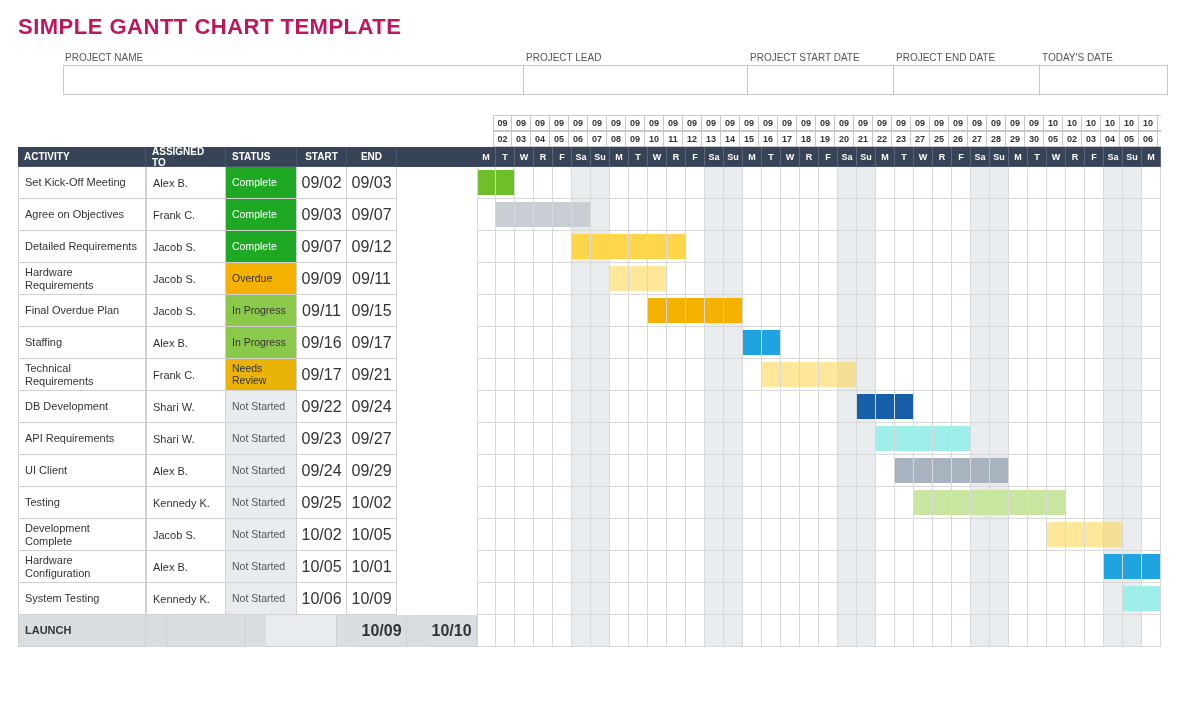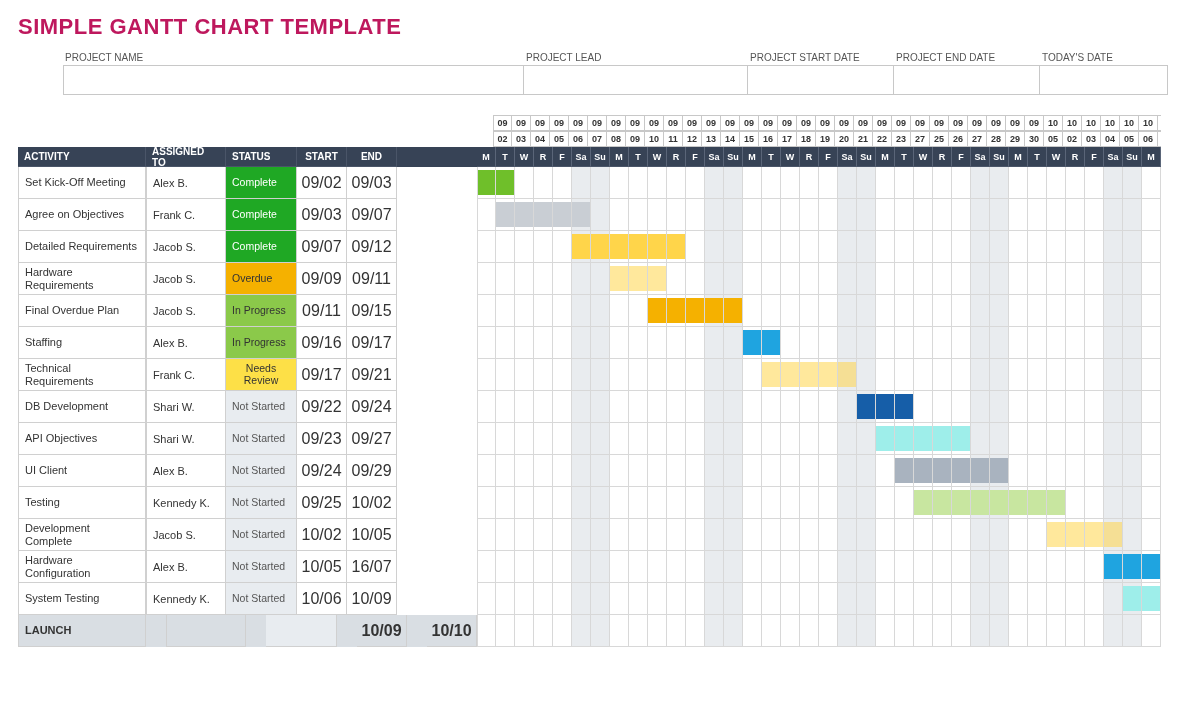--- a/index.html
+++ b/index.html
@@ -95,21 +95,21 @@
   .task-row .col-activity,
   .task-row .col-assigned { border-left: 1px solid #d0d0d0; }
   .task-row .col-activity { line-height: 1.15; }
   .task-row .col-status { font-size: 10.5px; line-height: 1.1; }
   .task-row .col-start,
   .task-row .col-end { font-size: 16px; }
 
   .status-complete   { background: #1fa824; color: #fff; }
   .status-overdue    { background: #f5b100; color: #333; }
   .status-inprogress { background: #8bc94a; color: #333; }
-  .status-review     { background: #fde047; color: #333; text-align: center; }
+  .status-review     { background: #eab308; color: #333; }
   .status-notstarted { background: #e8ecf0; color: #555; }
   .status-none       { background: #e8ecf0; }
 
   .task-row.launch {
     background: #d9dee3;
     font-weight: 700;
     gap: 20px;
   }
   .cal-box-row {
     display: flex;
@@ -279,21 +279,21 @@
           <div class="col-end">09/21</div>
         </div>
         <div class="task-row">
           <div class="col-activity">DB Development</div>
           <div class="col-assigned">Shari W.</div>
           <div class="col-status status-notstarted">Not Started</div>
           <div class="col-start">09/22</div>
           <div class="col-end">09/24</div>
         </div>
         <div class="task-row">
-          <div class="col-activity">API Objectives</div>
+          <div class="col-activity">API Requirements</div>
           <div class="col-assigned">Shari W.</div>
           <div class="col-status status-notstarted">Not Started</div>
           <div class="col-start">09/23</div>
           <div class="col-end">09/27</div>
         </div>
         <div class="task-row">
           <div class="col-activity">UI Client</div>
           <div class="col-assigned">Alex B.</div>
           <div class="col-status status-notstarted">Not Started</div>
           <div class="col-start">09/24</div>
@@ -311,21 +311,21 @@
           <div class="col-assigned">Jacob S.</div>
           <div class="col-status status-notstarted">Not Started</div>
           <div class="col-start">10/02</div>
           <div class="col-end">10/05</div>
         </div>
         <div class="task-row">
           <div class="col-activity">Hardware Configuration</div>
           <div class="col-assigned">Alex B.</div>
           <div class="col-status status-notstarted">Not Started</div>
           <div class="col-start">10/05</div>
-          <div class="col-end">16/07</div>
+          <div class="col-end">10/01</div>
         </div>
         <div class="task-row">
           <div class="col-activity">System Testing</div>
           <div class="col-assigned">Kennedy K.</div>
           <div class="col-status status-notstarted">Not Started</div>
           <div class="col-start">10/06</div>
           <div class="col-end">10/09</div>
         </div>
         <div class="task-row launch">
           <div class="col-activity">LAUNCH</div>

